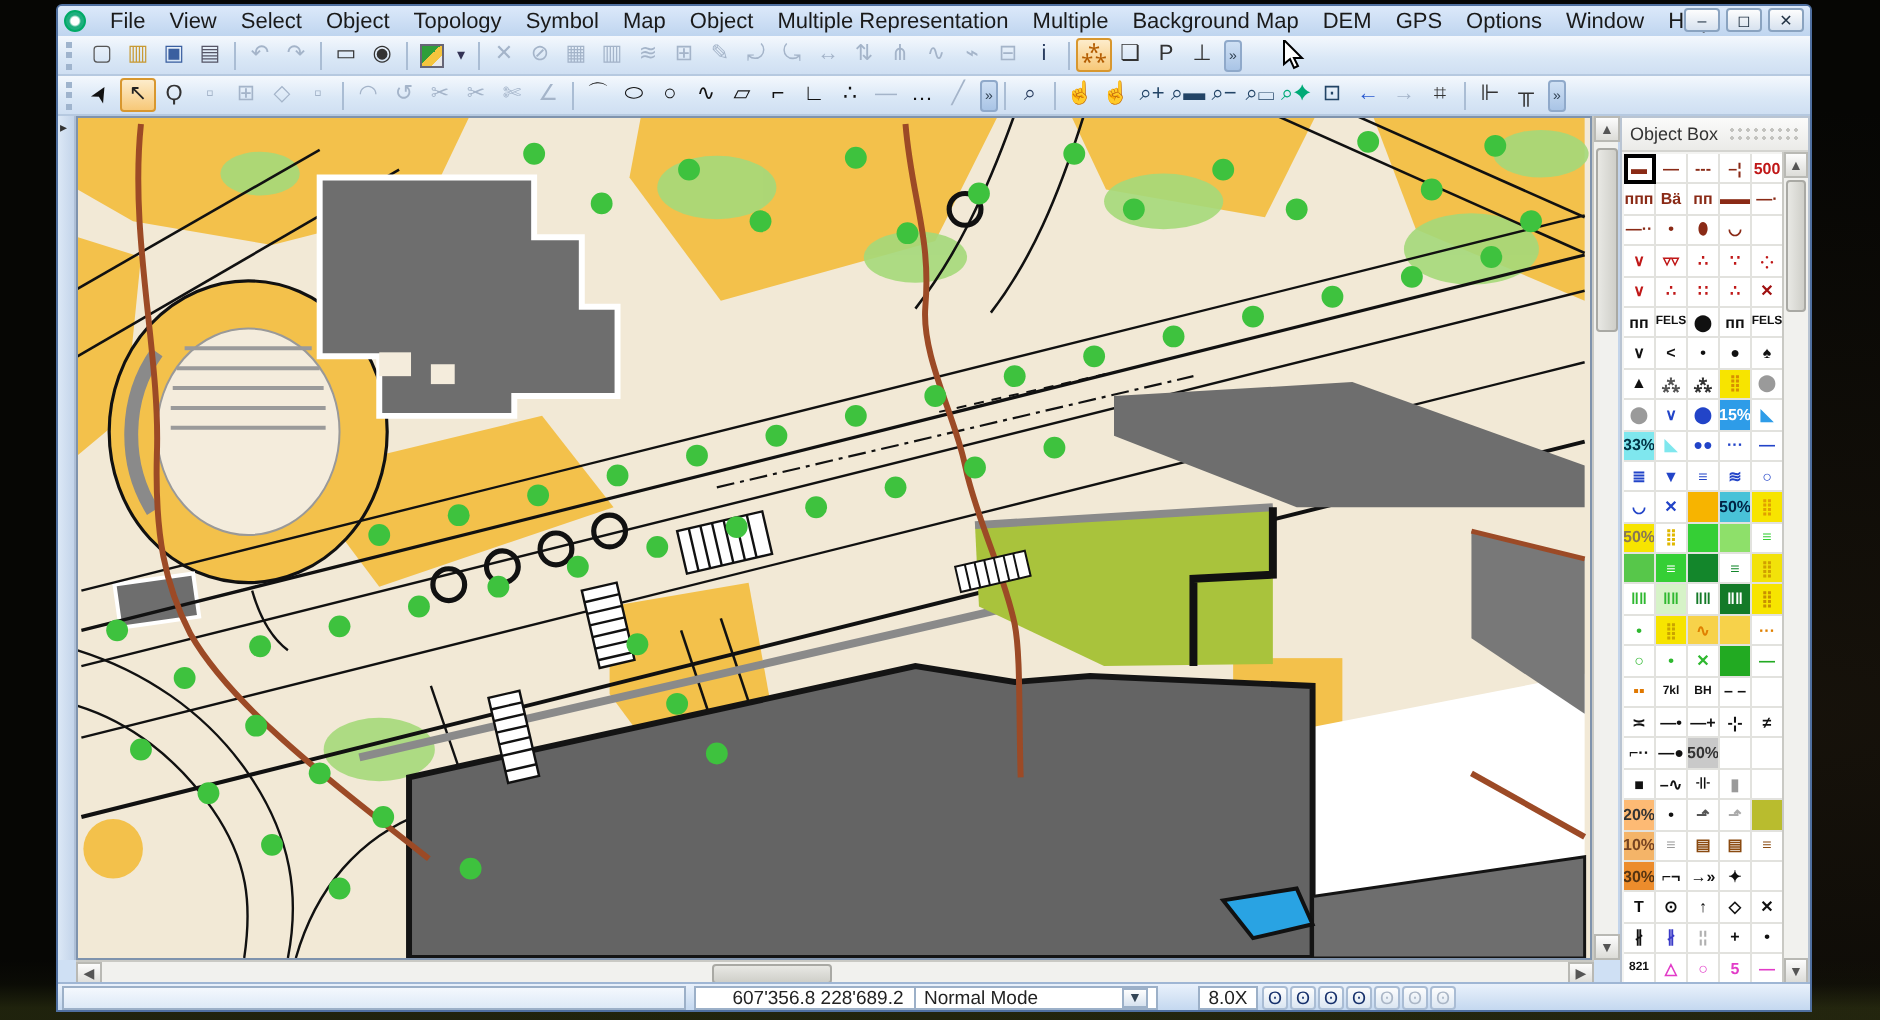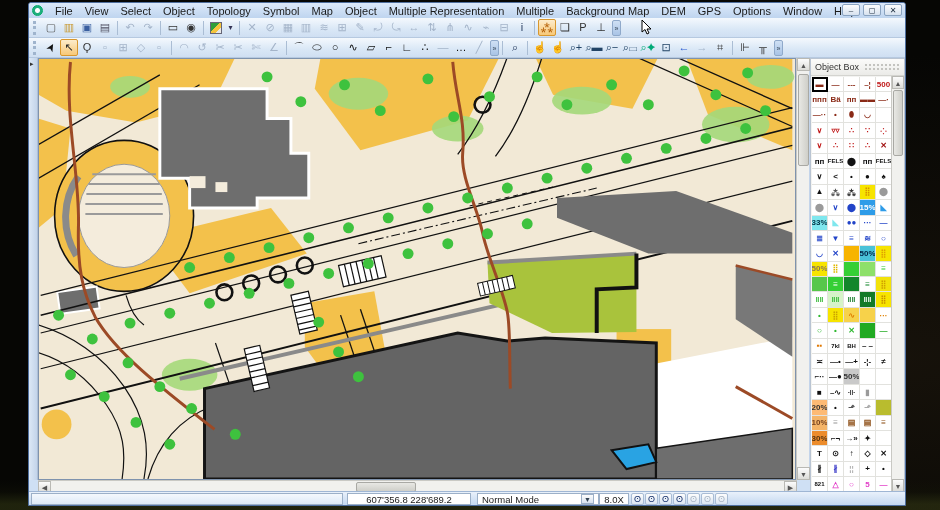--- a/index.html
+++ b/index.html
@@ -83,21 +83,21 @@
   .sym-vscroll { position:absolute; right:0; top:17px; width:13px; height:416px; background:#f1f1ee; border-left:1px solid #c9c9c4; }
 
   
   .statusbar { position:absolute; left:0; bottom:0; width:100%; height:14px;
     background:linear-gradient(#e9f1fb,#c4d8f0); border-top:1px solid #9fb6d4;
     font-size:9.5px; color:#222; }
   .st-panel { position:absolute; top:1px; height:12px; background:#fff;
     border:1px solid #9cb0c8; padding:0 4px; line-height:11px; }
   .st-msg { left:2px; width:312px; background:linear-gradient(#f4f8fd,#dde9f7); }
   .st-coords { left:318px; width:124px; text-align:center; }
-  .st-combo { left:448px; width:122px; display:flex; align-items:center; }
+  .st-combo { left:428px; width:122px; display:flex; align-items:center; }
   .st-combo .val { flex:1; }
   .st-combo .chev { width:13px; height:10px; font-size:7px; text-align:center; line-height:10px;
     color:#345; background:linear-gradient(#fdfdfd,#d7e2ef); border:1px solid #9cb0c8; }
   .st-zoom { left:570px; width:30px; text-align:center; }
   .st-eyes { position:absolute; left:602px; top:1px; height:12px; display:flex; gap:1px; }
   .eye { width:13px; height:12px; background:linear-gradient(#fdfdfd,#dbe6f2); border:1px solid #a9bcd4;
     font-size:9px; line-height:11px; text-align:center; border-radius:2px; }
   .eye.on { color:#16306b; } .eye.offe { color:#aab6c6; }
 
   

